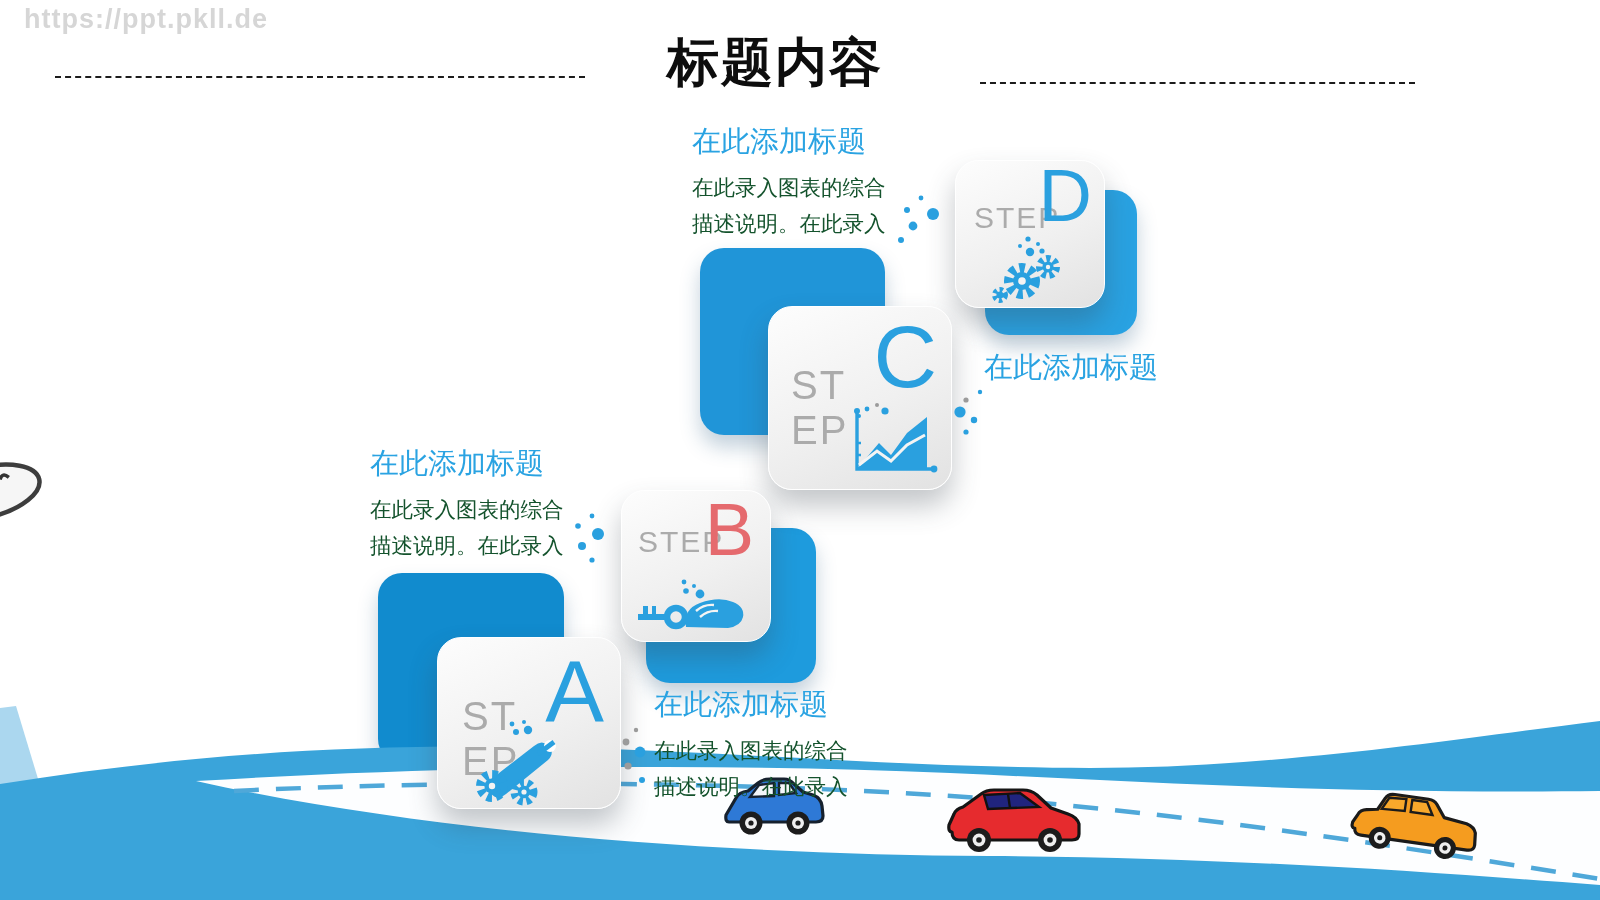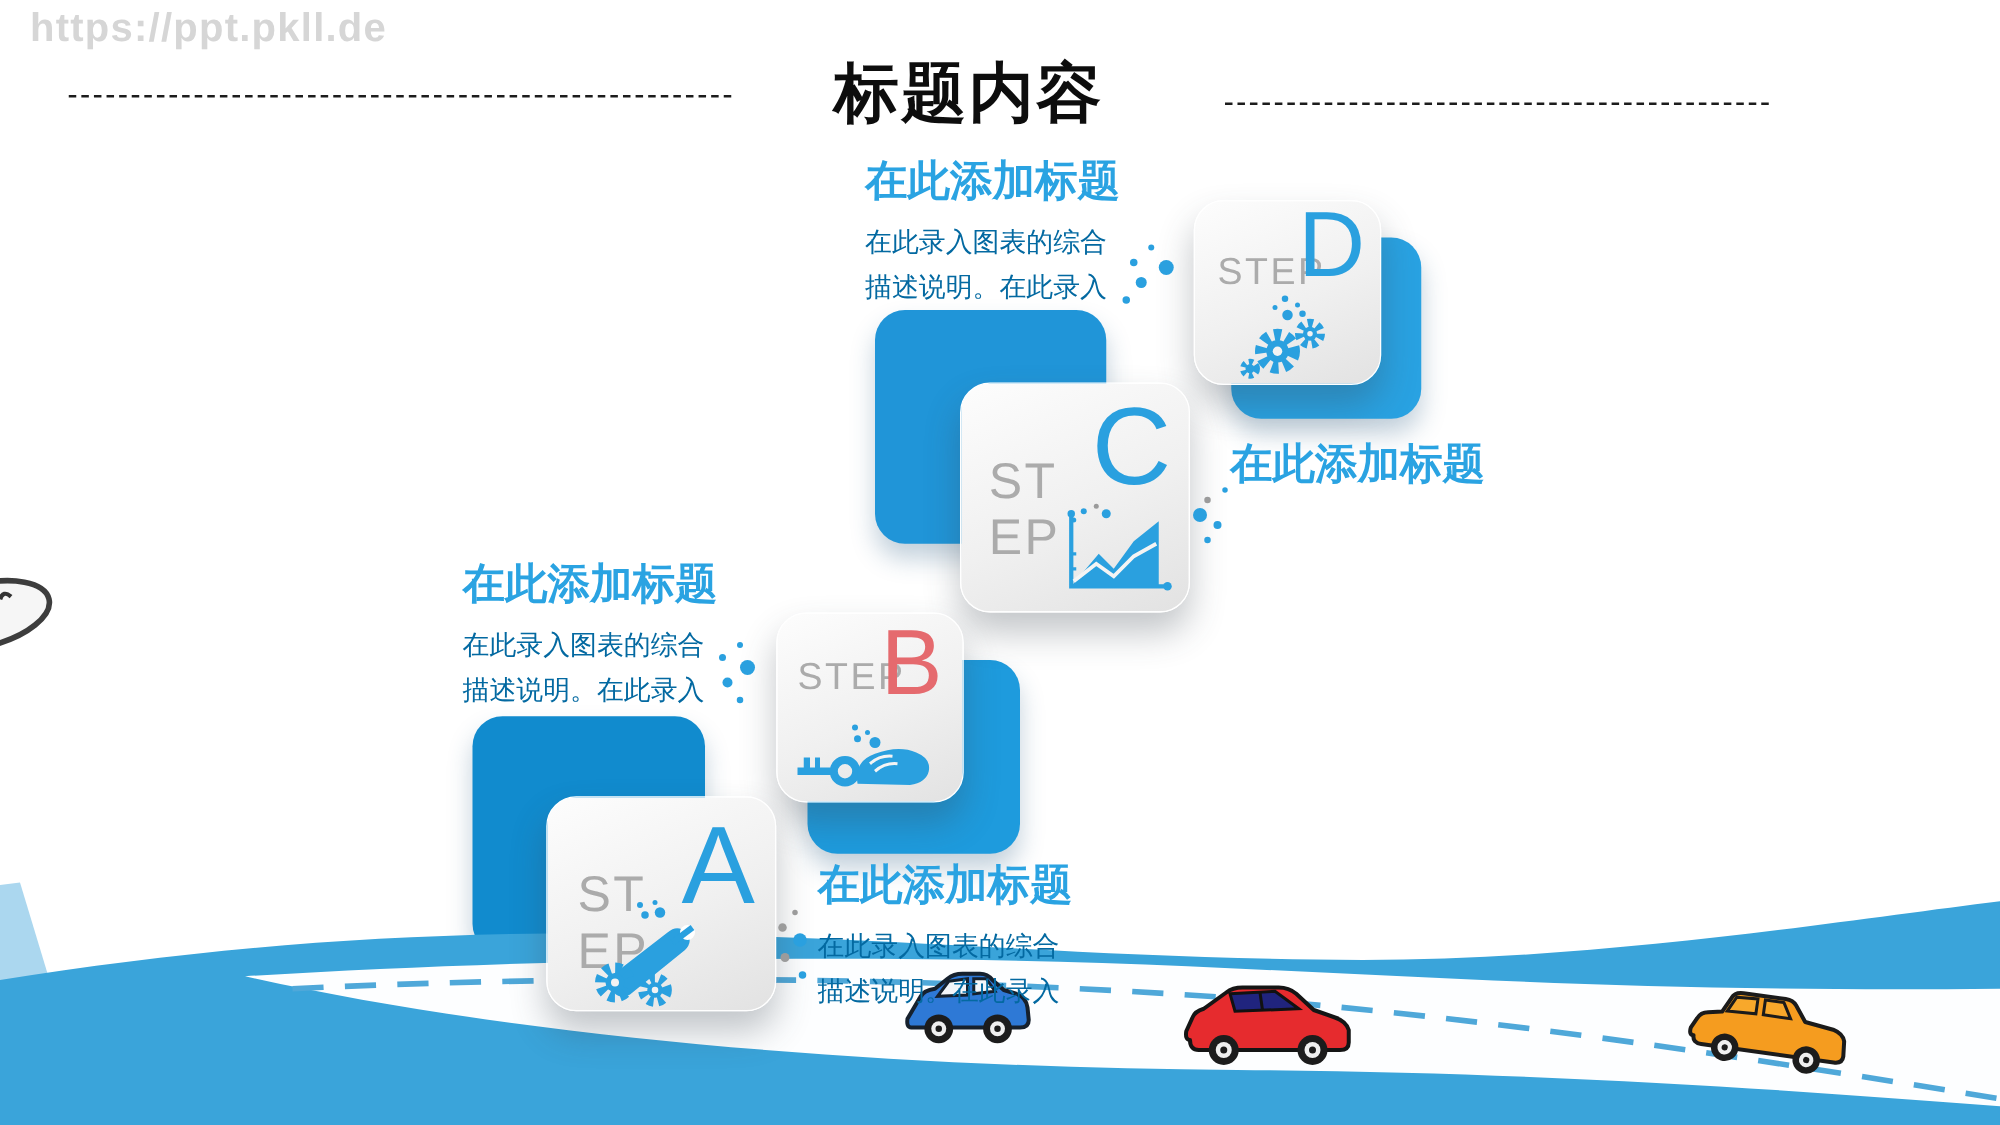--- a/index.html
+++ b/index.html
@@ -1,23 +1,23 @@
 <!DOCTYPE html>
 <html><head>
 <meta charset="utf-8">
 <style>
   html,body{margin:0;padding:0;background:#ffffff;}
   #stage{
     position:relative;width:1600px;height:900px;overflow:hidden;
     background:#ffffff;font-family:"Liberation Sans","DejaVu Sans",sans-serif;
   }
   
-  .watermark{position:absolute;left:24px;top:4px;font-size:32px;font-weight:bold;
+  .watermark{position:absolute;left:24px;top:4px;font-size:27px;font-weight:bold;
     color:#d6d6d6;letter-spacing:1px;z-index:7;}
-  .page-title{position:absolute;left:640px;top:40px;width:270px;text-align:center;
+  .page-title{position:absolute;left:640px;top:28px;width:270px;text-align:center;
     font-size:52px;font-weight:bold;color:#0d0d0d;letter-spacing:2px;z-index:7;}
   .dash-line{position:absolute;border-top:2px dashed #1c1c1c;z-index:6;}
   .dash-left{left:55px;top:76px;width:530px;}
   .dash-right{left:980px;top:82px;width:435px;}
 
   
   .bsq{position:absolute;border-radius:24px;z-index:1;
     box-shadow:0 12px 20px rgba(40,90,130,.28);}
   .sq-d{left:985px;top:190px;width:152px;height:145px;background:#29A2E2;}
   .sq-c{left:700px;top:248px;width:185px;height:187px;background:#2095D8;}
@@ -52,22 +52,22 @@
   .card-a .step-letter{right:16px;top:10px;}
 
   .card-icon{position:absolute;}
   .card-d .card-icon{left:26px;bottom:2px;}
   .card-c .card-icon{right:10px;bottom:8px;}
   .card-b .card-icon{left:14px;bottom:6px;}
   .card-a .card-icon{left:20px;bottom:0px;}
 
   
   .tblock{position:absolute;z-index:6;}
-  .tb-title{font-size:34px;font-weight:bold;color:#2AA3E2;margin-bottom:8px;}
-  .tb-line{font-size:21.5px;color:#0369a1;line-height:36px;}
+  .tb-title{font-size:29px;font-weight:normal;color:#2AA3E2;margin-bottom:8px;}
+  .tb-line{font-size:21.5px;color:#14532d;line-height:36px;}
   .tb-top{left:692px;top:122px;}
   .tb-right{left:984px;top:348px;}
   .tb-left{left:370px;top:444px;}
   .tb-bottom{left:654px;top:685px;}
 
   .decor{position:absolute;z-index:4;}
 
   
   #bottom-scene{position:absolute;left:0;top:640px;z-index:2;}
   #plane{position:absolute;left:-40px;top:448px;z-index:2;}

